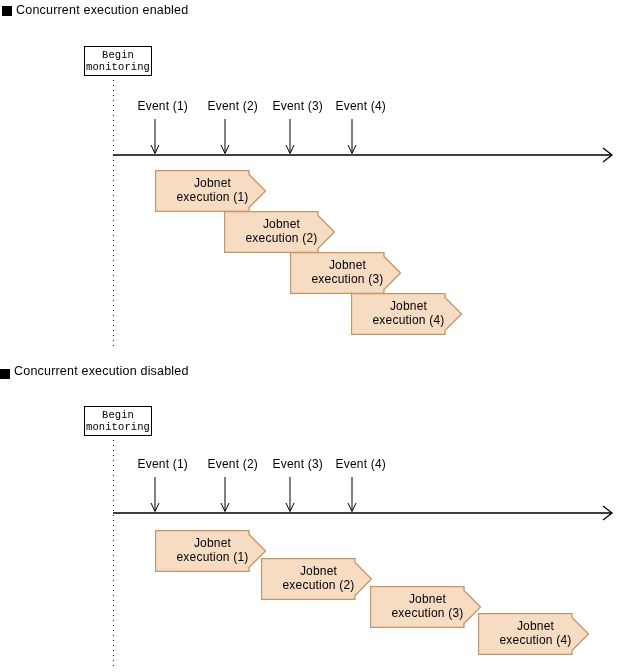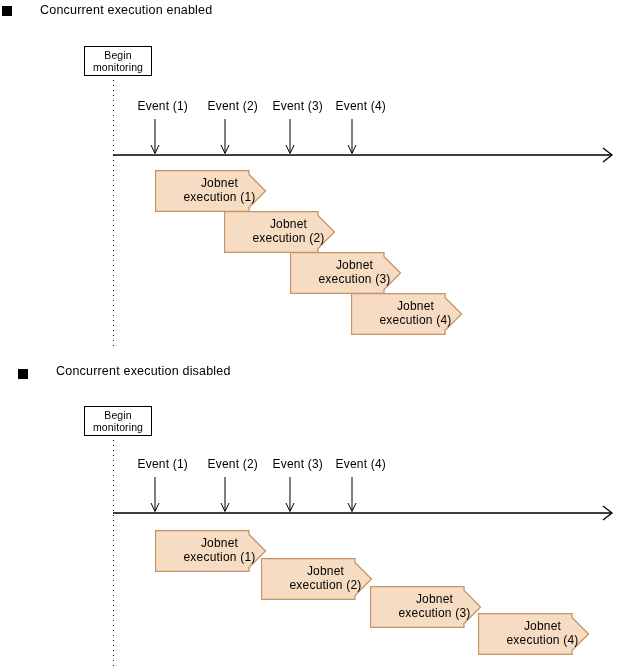--- a/index.html
+++ b/index.html
@@ -1,40 +1,40 @@
 <!DOCTYPE html>
 <html><head>
 <meta charset="utf-8">
 <style>
   html,body{margin:0;padding:0;background:#fff;}
   body{font-family:"Liberation Sans", sans-serif; color:#000;}
   #canvas{position:relative;width:622px;height:672px;background:#fff;overflow:hidden;}
 
   .sec-header{position:absolute;display:flex;align-items:center;letter-spacing:.2px;
-    font-size:12.5px;line-height:15px;white-space:nowrap;gap:24px;}
+    font-size:12.5px;line-height:15px;white-space:nowrap;}
   .bullet{width:10px;height:10px;background:#000;display:inline-block;margin-right:4px;flex:0 0 auto;}
 
   .begin-box{position:absolute;left:84px;width:66px;height:28px;border:1px solid #000;background:#fff;
     display:flex;flex-direction:column;align-items:center;justify-content:center;
-    font-size:10.5px;line-height:12px;text-align:center;letter-spacing:.1px;}
+    font-size:10.5px;line-height:12px;text-align:center;letter-spacing:.1px;font-family:Liberation Mono, monospace;}
 
   .vdots{position:absolute;left:113px;width:1px;
     background-image:repeating-linear-gradient(to bottom,#000 0 1px,transparent 1px 5px);}
 
   .evt-label{position:absolute;width:64px;text-align:right;font-size:12px;line-height:14px;
     white-space:nowrap;letter-spacing:.2px;}
 
   .arrow-svg,.tl-svg{position:absolute;display:block;}
   .arrow-svg line,.arrow-svg polyline{stroke:#000;stroke-width:1;fill:none;}
   .tl-svg line,.tl-svg polyline{stroke:#000;stroke-width:1.3;fill:none;}
 
   .job{position:absolute;width:112px;height:42px;}
   .job svg{position:absolute;left:0;top:0;display:block;}
   .job polygon{fill:#F6DCC2;stroke:#C89466;stroke-width:1.3;}
-  .job-text{position:absolute;left:16px;top:6px;width:97px;text-align:center;
+  .job-text{position:absolute;left:9px;top:6px;width:97px;text-align:center;
     font-size:12px;line-height:14px;letter-spacing:.2px;}
   .job-text div{white-space:nowrap;}
 </style>
 </head>
 <body>
 
 <div id="canvas">
 
   <div class="sec-header" style="left:2px;top:3px;">
     <span class="bullet"></span>
@@ -105,21 +105,21 @@
   <div class="job" style="left:351px;top:293px;">
     <svg width="112" height="42">
         <polygon points="0.5,0.5 94,0.5 94,4.5 110.5,21 94,37.5 94,41.5 0.5,41.5" fill="#F6DCC2"></polygon>
       </svg>
     <div class="job-text">
       <div>Jobnet</div>
       <div>execution (4)</div>
     </div>
   </div>
 
-  <div class="sec-header" style="left:18px;top:364px;align-items:flex-end;">
+  <div class="sec-header" style="left:0;top:364px;align-items:flex-end;">
     <span class="bullet"></span>
     <span>Concurrent execution disabled</span>
   </div>
 
   <div class="begin-box" style="top:406px;">
     <div>Begin</div>
     <div>monitoring</div>
   </div>
 
   <div class="vdots" style="top:435px;height:235px;"></div>

